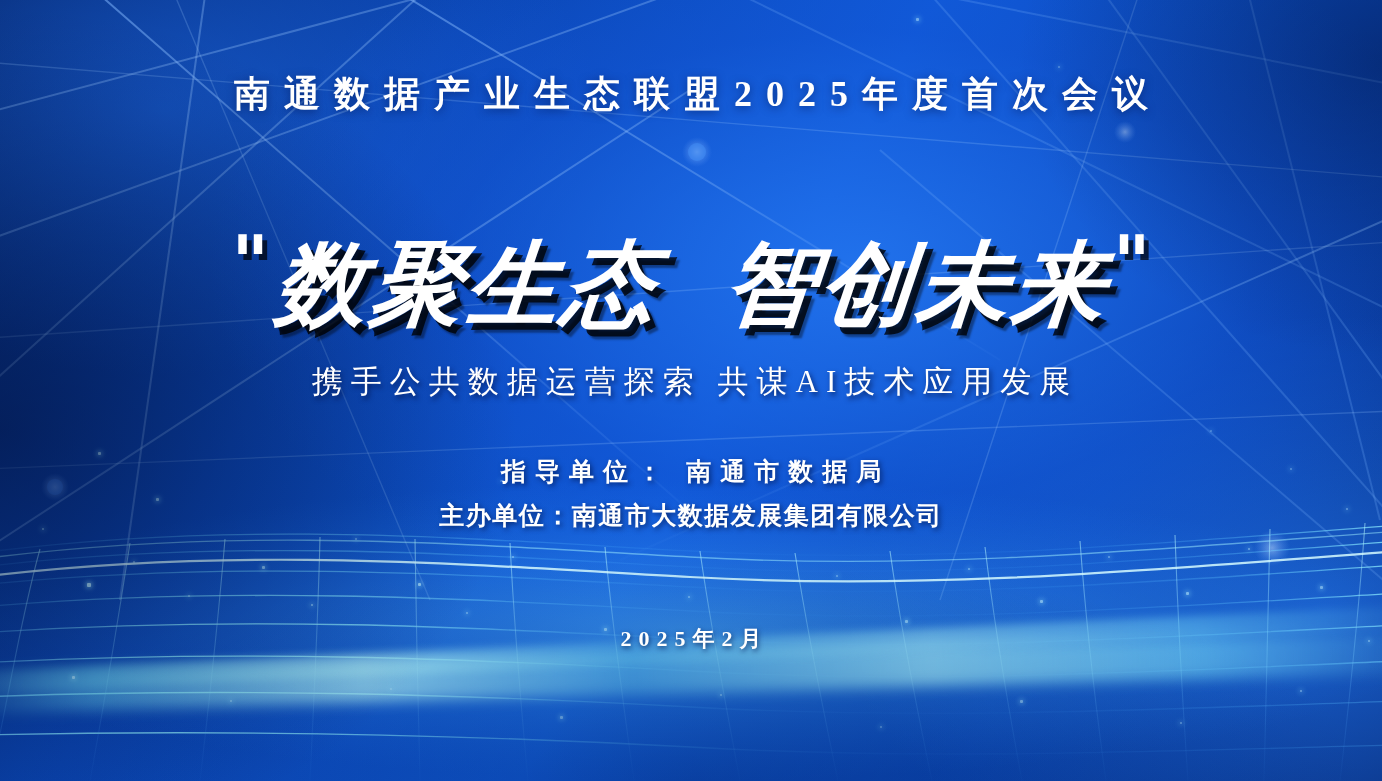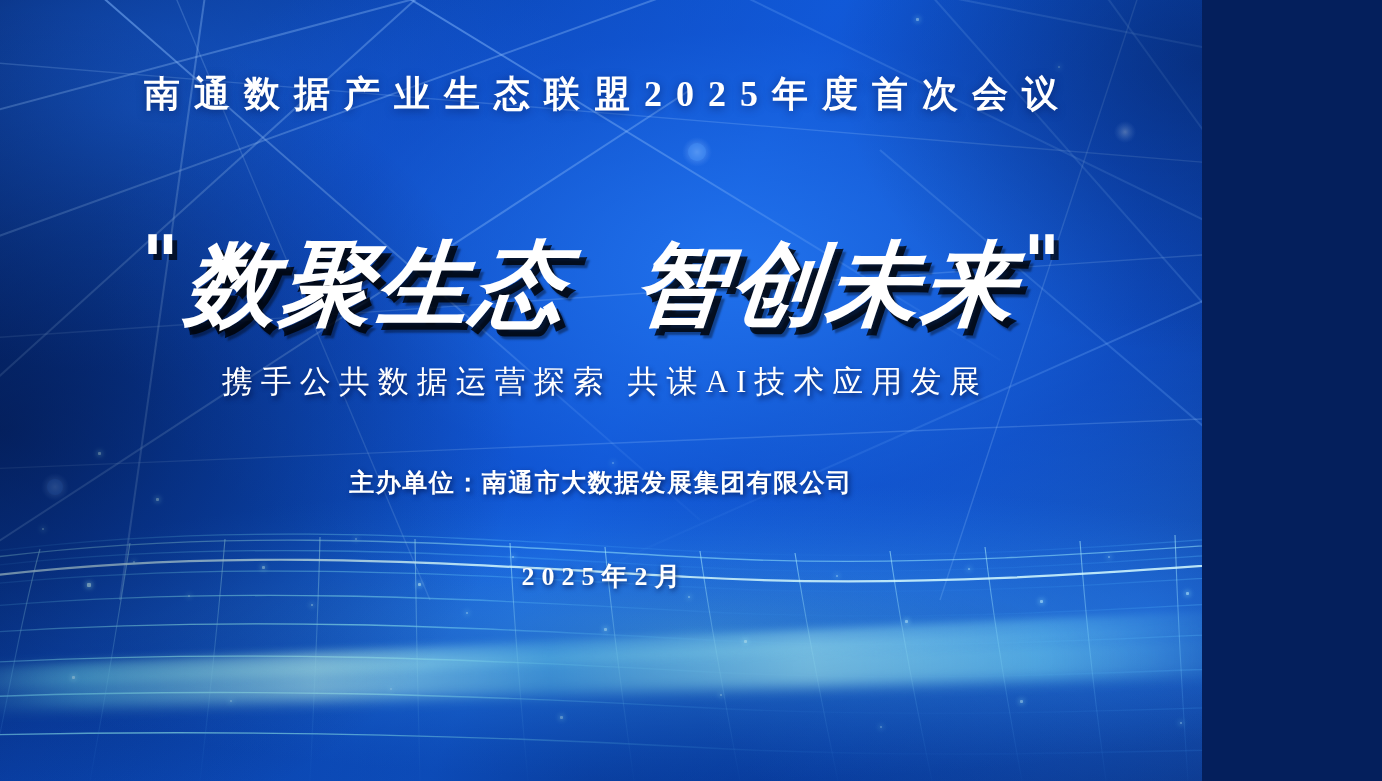--- a/index.html
+++ b/index.html
@@ -5,21 +5,21 @@
 <style>
   * { margin:0; padding:0; box-sizing:border-box; }
   html, body {
     width:1382px; height:781px;
     background:#041f5c; overflow:hidden;
     font-family:"Liberation Serif", "DejaVu Serif", serif;
   }
 
   .banner {
     position:relative;
-    width:1202px; height:781px;
+    width:1382px; height:781px;
     overflow:hidden;
     background:
       radial-gradient(ellipse 900px 520px at 62% 34%, rgba(36,118,240,0.85) 0%, rgba(20,86,215,0.45) 45%, rgba(8,48,150,0) 72%),
       radial-gradient(ellipse 620px 380px at 12% 14%, rgba(30,104,226,0.55) 0%, rgba(10,55,160,0) 70%),
       radial-gradient(ellipse 700px 420px at 96% 78%, rgba(40,130,255,0.55) 0%, rgba(10,55,160,0) 70%),
       linear-gradient(118deg, #05276e 0%, #0a44b0 26%, #0f5ad8 52%, #0a46b4 76%, #062a78 100%);
   }
 
   
   .lines-layer {
@@ -145,23 +145,23 @@
   .org-line-2 {
     margin-top:11px;
     font-family:Liberation Mono, monospace;
     font-size:25px; font-weight:700; color:#ffffff;
     letter-spacing:1.5px;
     white-space:nowrap;
     text-shadow:2px 2px 5px rgba(0,18,70,0.7);
   }
 
   .date-line {
-    margin-top:60px;
+    margin-top:92px;
     font-family:"Liberation Serif","DejaVu Serif",serif;
-    font-size:26px; font-weight:700; color:#ffffff;
+    font-size:22px; font-weight:700; color:#ffffff;
     letter-spacing:7px; text-indent:7px;
     white-space:nowrap;
     text-shadow:1px 2px 5px rgba(0,18,70,0.7);
   }
 </style>
 </head>
 <body>
 
 <div class="banner">
 
@@ -328,19 +328,20 @@
     <div class="main-title">
       <span class="quote open">"</span>
       <span class="cal first">数聚生态</span>
       <span class="cal second">智创未来</span>
       <span class="quote close">"</span>
     </div>
 
     <div class="sub-title">携手公共数据运营探索 共谋AI技术应用发展</div>
 
     <div class="org-block">
+      <div class="org-line-1">指导单位： 南通市数据局</div>
       <div class="org-line-2">主办单位：南通市大数据发展集团有限公司</div>
     </div>
 
     <div class="date-line">2025年2月</div>
 
   </div>
 </div>
 
 </body></html>

